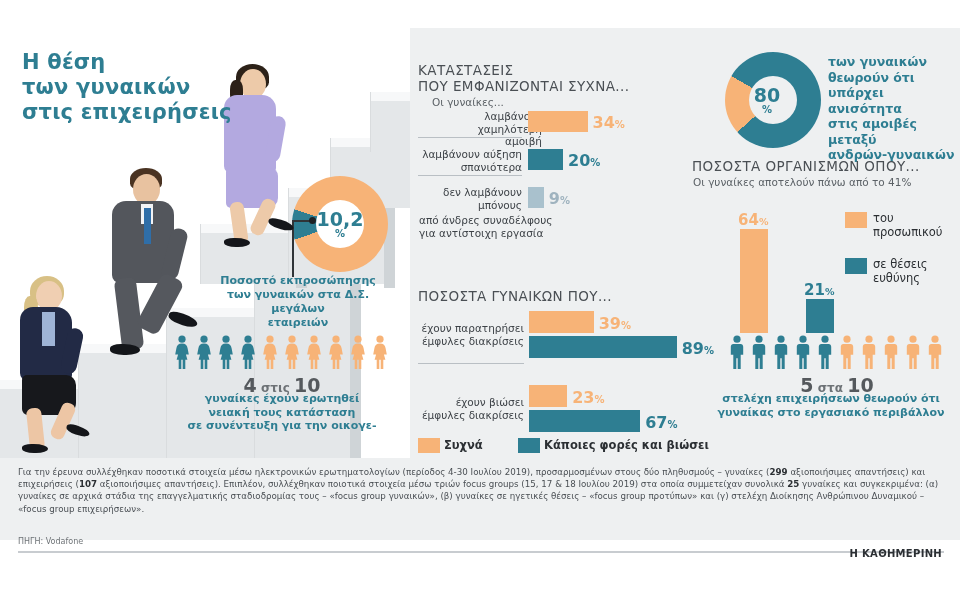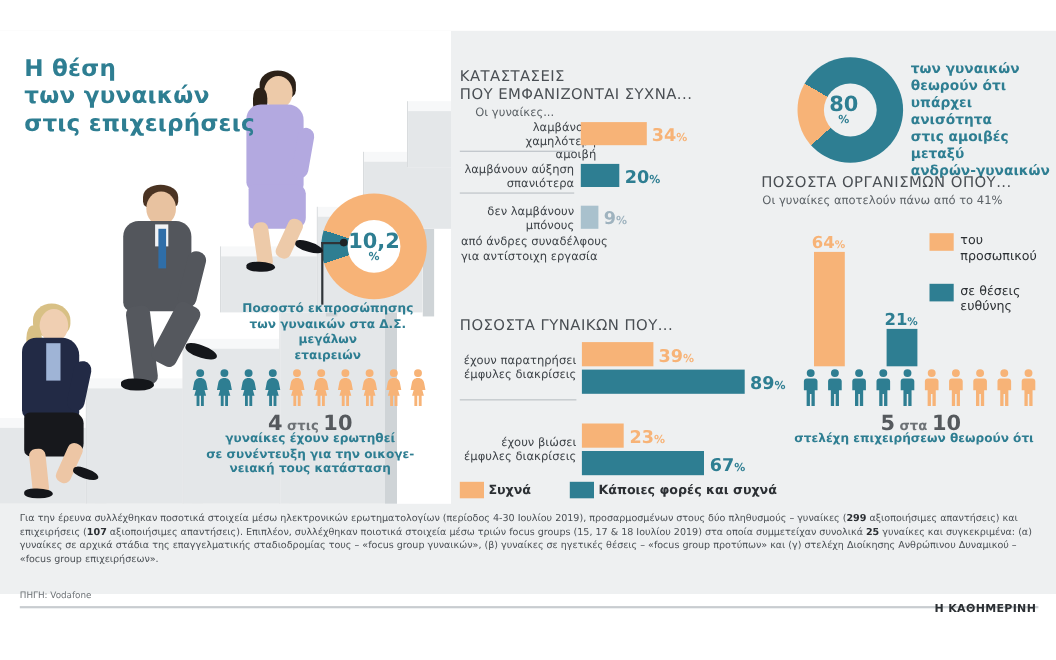--- a/index.html
+++ b/index.html
@@ -273,21 +273,21 @@
       </div>
       <div class="hbar" style="left: 529px; top: 385px; width: 38.18px; height: 22px; background: rgb(247, 179, 119);"></div>
       <div class="hbar-val" style="left: 572.18px; top: 390px; color: rgb(247, 179, 119);"><span>23</span><span class="pc">%</span></div>
       <div class="hbar" style="left: 529px; top: 410px; width: 111.22px; height: 22px; background: rgb(46, 126, 146);"></div>
       <div class="hbar-val" style="left: 645.22px; top: 415px; color: rgb(46, 126, 146);"><span>67</span><span class="pc">%</span></div>
     </div>
   <div id="pct-legend">
       <div class="legend-bot-sw" style="left: 418px; top: 438px; background: rgb(247, 179, 119);"></div>
       <div class="legend-bot-tx" style="left: 444px; top: 438px;">Συχνά</div>
       <div class="legend-bot-sw" style="left: 518px; top: 438px; background: rgb(46, 126, 146);"></div>
-      <div class="legend-bot-tx" style="left: 544px; top: 438px;">Κάποιες φορές και συχνά</div>
+      <div class="legend-bot-tx" style="left: 544px; top: 438px;">Κάποιες φορές και βιώσει</div>
     </div>
 
   <div class="picto-row" id="picto-women" style="left:172px;top:335px;">
       <svg class="picto" viewBox="0 0 20 34">
         <circle cx="10" cy="4.2" r="3.6" fill="#2e7e92"></circle>
         <path d="M10 8.6c-3.5 0-5.1 2-5.6 4.6l-1.2 6.4h2.9l-1.5 5.2h2.1V34h2.6V24.8h1.4V34h2.6V24.8h2.1l-1.5-5.2h2.9l-1.2-6.4C15.1 10.6 13.5 8.6 10 8.6z" fill="#2e7e92"></path>
       </svg>
       <svg class="picto" viewBox="0 0 20 34">
         <circle cx="10" cy="4.2" r="3.6" fill="#2e7e92"></circle>
         <path d="M10 8.6c-3.5 0-5.1 2-5.6 4.6l-1.2 6.4h2.9l-1.5 5.2h2.1V34h2.6V24.8h1.4V34h2.6V24.8h2.1l-1.5-5.2h2.9l-1.2-6.4C15.1 10.6 13.5 8.6 10 8.6z" fill="#2e7e92"></path>
@@ -325,22 +325,22 @@
         <path d="M10 8.6c-3.5 0-5.1 2-5.6 4.6l-1.2 6.4h2.9l-1.5 5.2h2.1V34h2.6V24.8h1.4V34h2.6V24.8h2.1l-1.5-5.2h2.9l-1.2-6.4C15.1 10.6 13.5 8.6 10 8.6z" fill="#f7b377"></path>
       </svg>
     </div>
   <div class="big-stat" style="left:152px;top:374px;width:260px;">
     <b>4</b>
     <span>στις</span>
     <b>10</b>
   </div>
   <div class="stat-sub" style="left:142px;top:392px;width:280px;">
     <div>γυναίκες έχουν ερωτηθεί</div>
+    <div>νειακή τους κατάσταση</div>
     <div>σε συνέντευξη για την οικογε-</div>
-    <div>νειακή τους κατάσταση</div>
   </div>
 
   <div class="picto-row" id="picto-men" style="left:727px;top:335px;">
       <svg class="picto" viewBox="0 0 20 34">
         <circle cx="10" cy="4.2" r="3.6" fill="#2e7e92"></circle>
         <path d="M13.6 9H6.4C4.8 9 3.8 10.2 3.8 11.7v8.1h2.5V34h3.0V23.2h1.4V34h3.0V19.8h2.5v-8.1C16.2 10.2 15.2 9 13.6 9z" fill="#2e7e92"></path>
       </svg>
       <svg class="picto" viewBox="0 0 20 34">
         <circle cx="10" cy="4.2" r="3.6" fill="#2e7e92"></circle>
         <path d="M13.6 9H6.4C4.8 9 3.8 10.2 3.8 11.7v8.1h2.5V34h3.0V23.2h1.4V34h3.0V19.8h2.5v-8.1C16.2 10.2 15.2 9 13.6 9z" fill="#2e7e92"></path>
@@ -378,20 +378,21 @@
         <path d="M13.6 9H6.4C4.8 9 3.8 10.2 3.8 11.7v8.1h2.5V34h3.0V23.2h1.4V34h3.0V19.8h2.5v-8.1C16.2 10.2 15.2 9 13.6 9z" fill="#f7b377"></path>
       </svg>
     </div>
   <div class="big-stat" style="left:707px;top:374px;width:260px;">
     <b>5</b>
     <span>στα</span>
     <b>10</b>
   </div>
   <div class="stat-sub" style="left:704px;top:392px;width:254px;">
     <div>στελέχη επιχειρήσεων θεωρούν ότι</div>
+    <div>γυναίκας στο εργασιακό περιβάλλον</div>
   </div>
 
   <div class="note">
     <span>Για την έρευνα συλλέχθηκαν ποσοτικά στοιχεία μέσω ηλεκτρονικών ερωτηματολογίων (περίοδος 4-30 Ιουλίου 2019), προσαρμοσμένων στους δύο πληθυσμούς – γυναίκες (</span><b>299</b><span> αξιοποιήσιμες απαντήσεις) και επιχειρήσεις (</span><b>107</b><span> αξιοποιήσιμες απαντήσεις). Επιπλέον, συλλέχθηκαν ποιοτικά στοιχεία μέσω τριών focus groups (15, 17 &amp; 18 Ιουλίου 2019) στα οποία συμμετείχαν συνολικά </span><b>25</b><span> γυναίκες και συγκεκριμένα: (α) γυναίκες σε αρχικά στάδια της επαγγελματικής σταδιοδρομίας τους – «focus group γυναικών», (β) γυναίκες σε ηγετικές θέσεις – «focus group προτύπων» και (γ) στελέχη Διοίκησης Ανθρώπινου Δυναμικού – «focus group επιχειρήσεων».</span>
   </div>
   <div class="src">ΠΗΓΗ: Vodafone</div>
   <div class="footrule"></div>
   <div class="brand">Η ΚΑΘΗΜΕΡΙΝΗ</div>
 
 </div>

